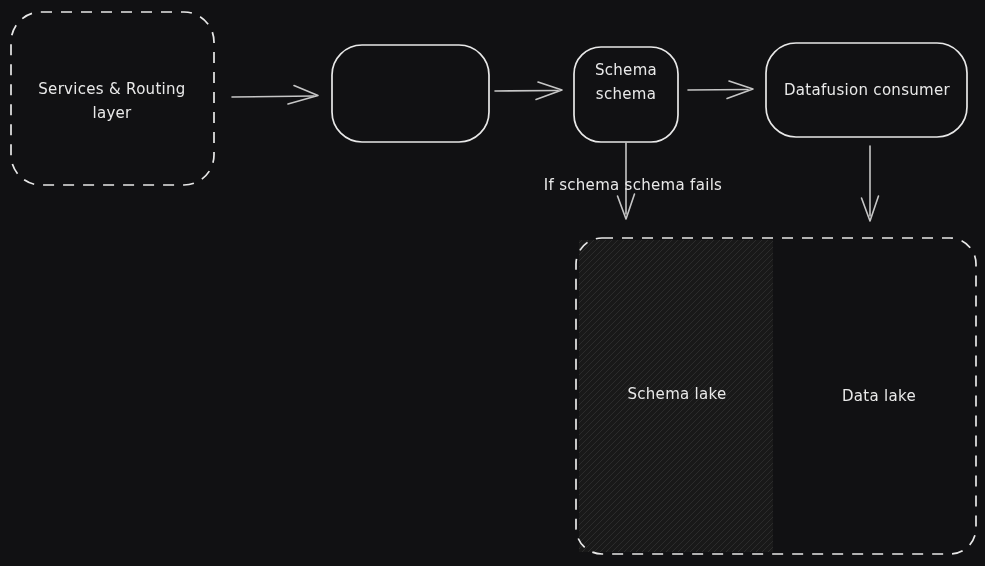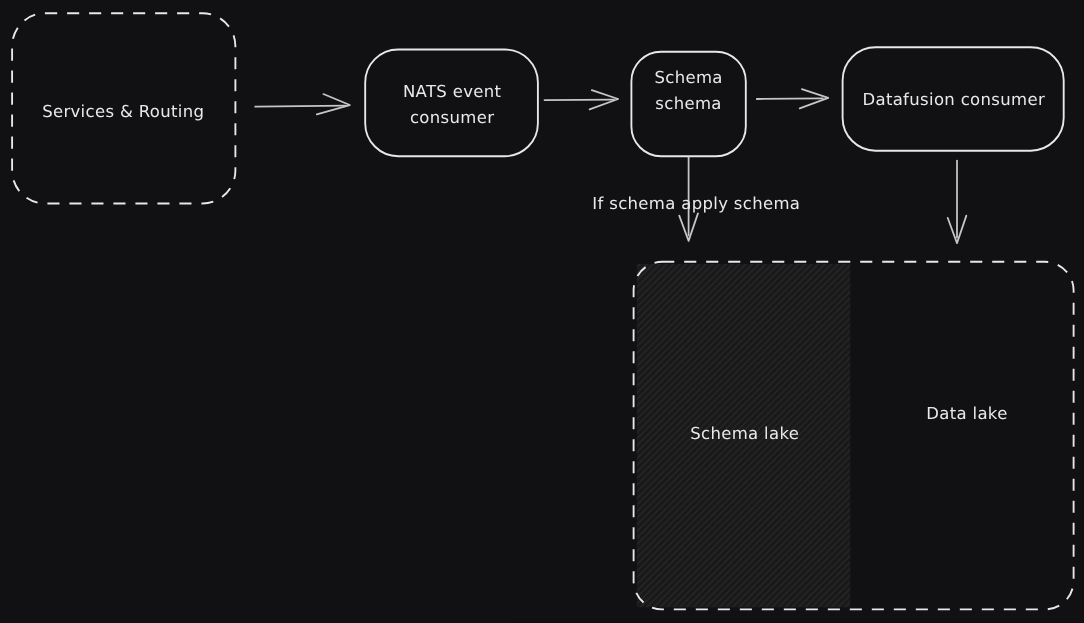--- a/index.html
+++ b/index.html
@@ -83,41 +83,38 @@
       <path class="arrow" d="M617.5 196 L626 219 L634.5 194"></path>
     </g>
     <g>
       <path class="arrow" d="M870 146 L870 216"></path>
       <path class="arrow" d="M861.5 198 L870 221 L878.5 196"></path>
     </g>
   </svg>
 
   <div class="label" style="left:112px;top:101px">
     <span>Services &amp; Routing</span>
+    <span>layer</span>
   </div>
 
-  <div class="label" style="left:411px;top:95px">
-    <span>NATS event</span>
-    <span>consumer</span>
-  </div>
 
   <div class="label" style="left:626px;top:82px">
     <span>Schema</span>
     <span>schema</span>
   </div>
 
   <div class="label" style="left:867px;top:90px">
     <span>Datafusion consumer</span>
   </div>
 
   <div class="label" style="left:633px;top:185px">
-    <span>If schema apply schema</span>
+    <span>If schema schema fails</span>
   </div>
 
   <div class="label" style="left:677px;top:394px">
     <span>Schema lake</span>
   </div>
 
-  <div class="label" style="left:879px;top:376px">
+  <div class="label" style="left:879px;top:396px">
     <span>Data lake</span>
   </div>
 
 </div>
 
 </body></html>

